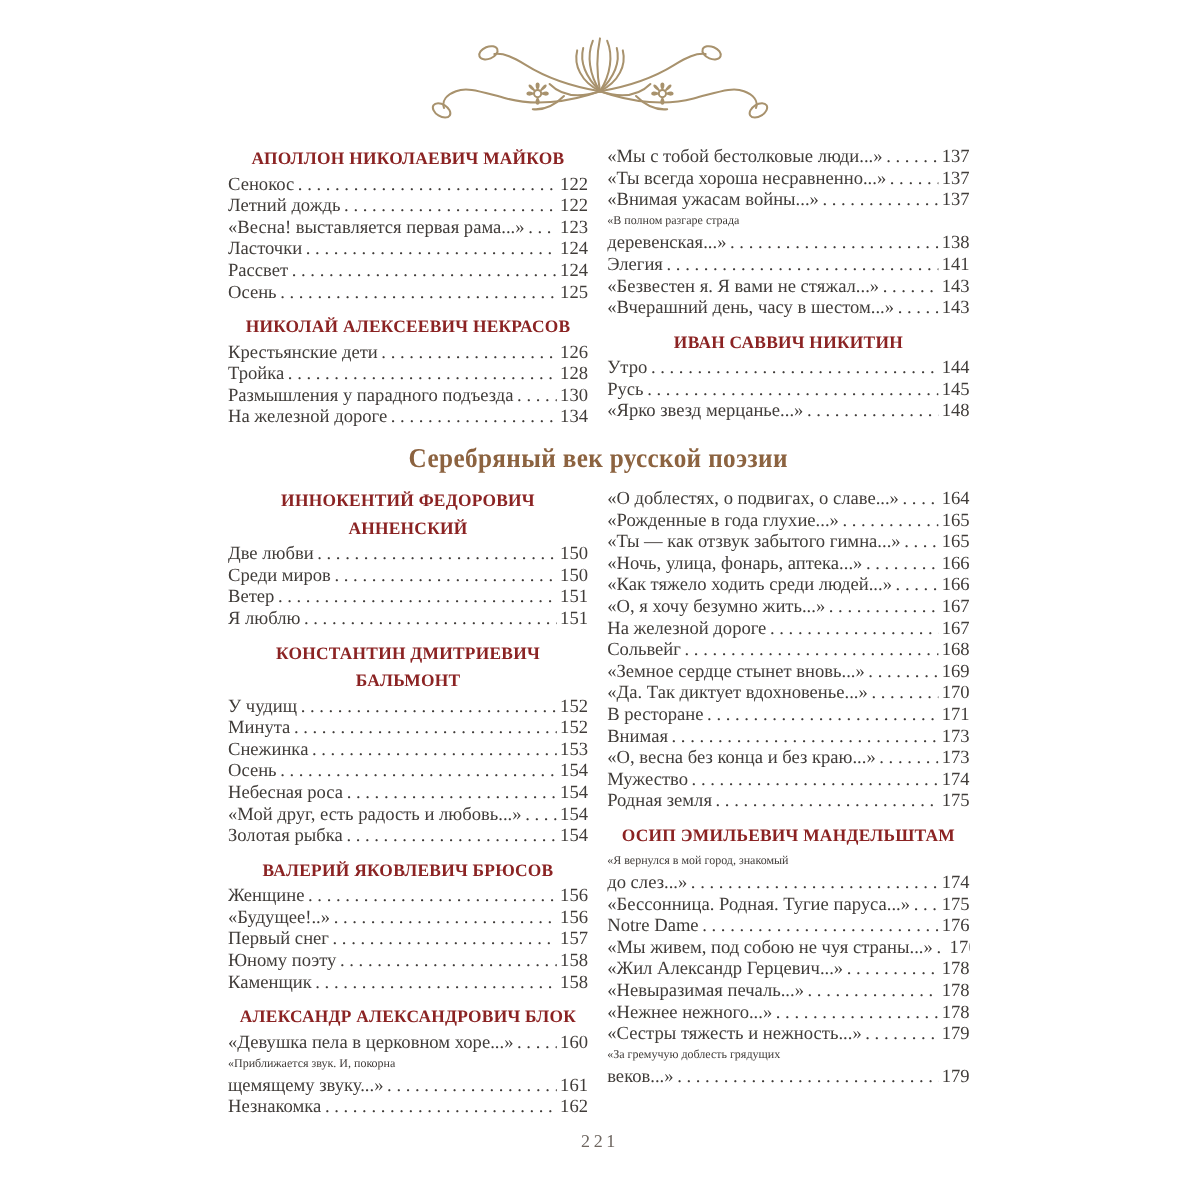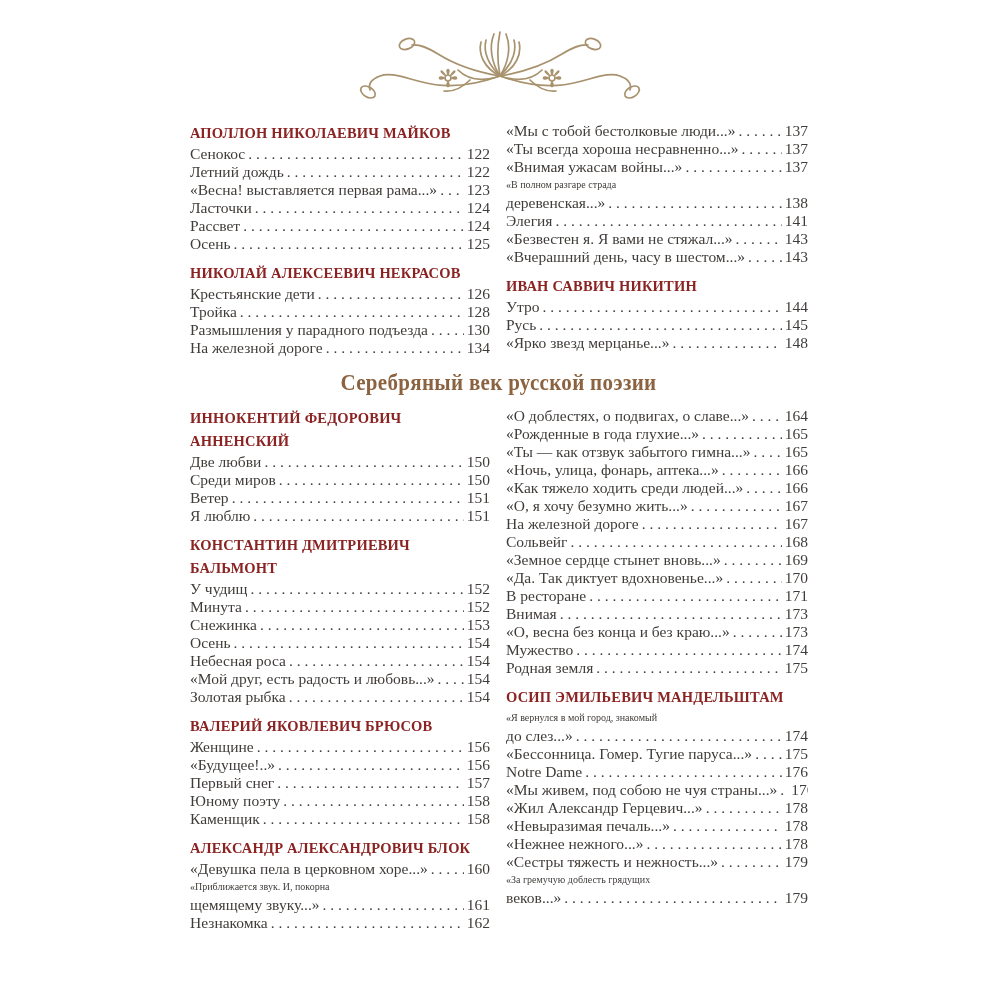--- a/index.html
+++ b/index.html
@@ -27,20 +27,21 @@
   .toc-block{display:flex;}
   .toc-col{width:300px;}
   .toc-col.right{width:302px;margin-left:16px;}
   .toc-section + .toc-section{margin-top:9px;}
   .toc-heading{
     font-weight:bold;
     font-size:14.5px;
     line-height:23px;
     letter-spacing:.2px;
     color:var(--heading);
+    text-align:center;
   }
   .toc-entry{
     display:flex;align-items:baseline;
     font-size:15.5px;line-height:18px;
     color:var(--body);
     overflow:hidden;
   }
   .toc-line1{
     font-size:10px;line-height:18px;
     color:var(--body);
@@ -427,21 +428,21 @@
           </div>
           <div class="toc-section">
             <div class="toc-heading">ОСИП ЭМИЛЬЕВИЧ МАНДЕЛЬШТАМ</div>
             <div class="toc-line1">«Я вернулся в мой город, знакомый</div>
             <div class="toc-entry">
               <span class="toc-title">до слез...»</span>
               <span class="toc-dots"></span>
               <span class="toc-page">174</span>
             </div>
             <div class="toc-entry">
-              <span class="toc-title">«Бессонница. Гомер. Тугие паруса...»</span>
+              <span class="toc-title">«Бессонница. Родная. Тугие паруса...»</span>
               <span class="toc-dots"></span>
               <span class="toc-page">175</span>
             </div>
             <div class="toc-entry">
               <span class="toc-title">Notre Dame</span>
               <span class="toc-dots"></span>
               <span class="toc-page">176</span>
             </div>
             <div class="toc-entry">
               <span class="toc-title">«Мы живем, под собою не чуя страны...»</span>
@@ -472,13 +473,14 @@
             <div class="toc-entry">
               <span class="toc-title">веков...»</span>
               <span class="toc-dots"></span>
               <span class="toc-page">179</span>
             </div>
           </div>
         </div>
     </div>
   </div>
 
+  <div class="folio">221</div>
 </div>
 
 </body></html>

